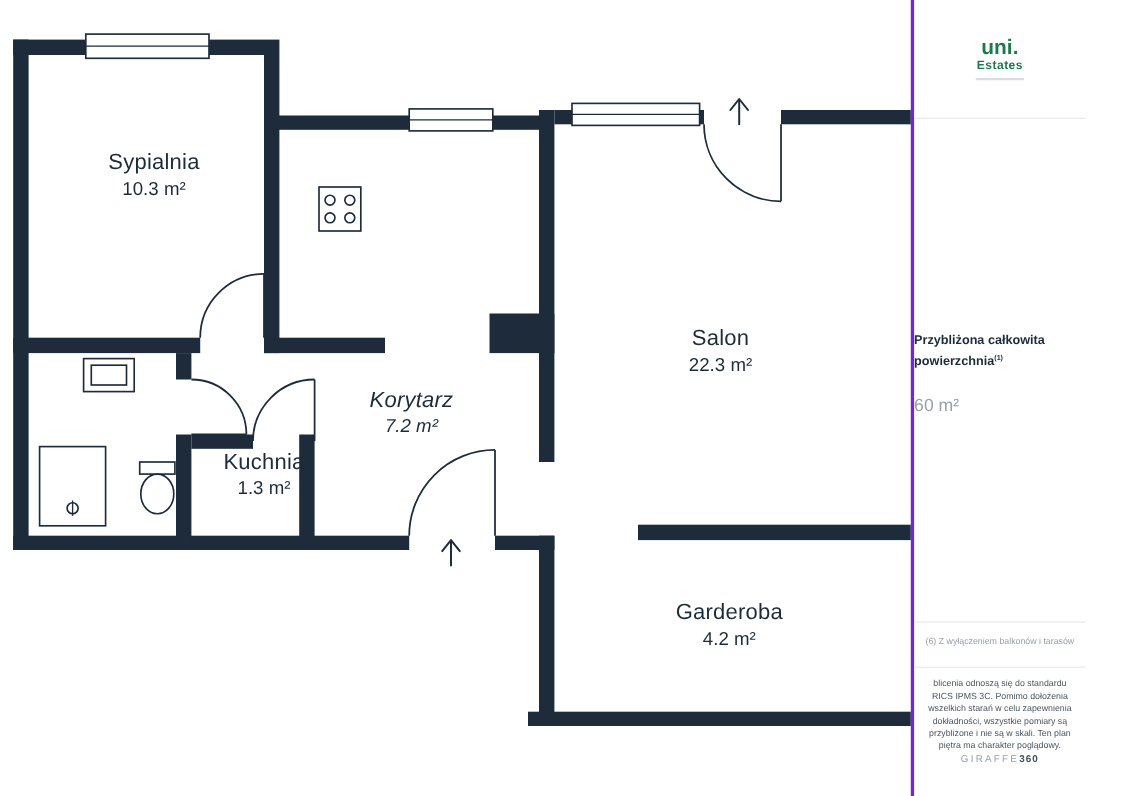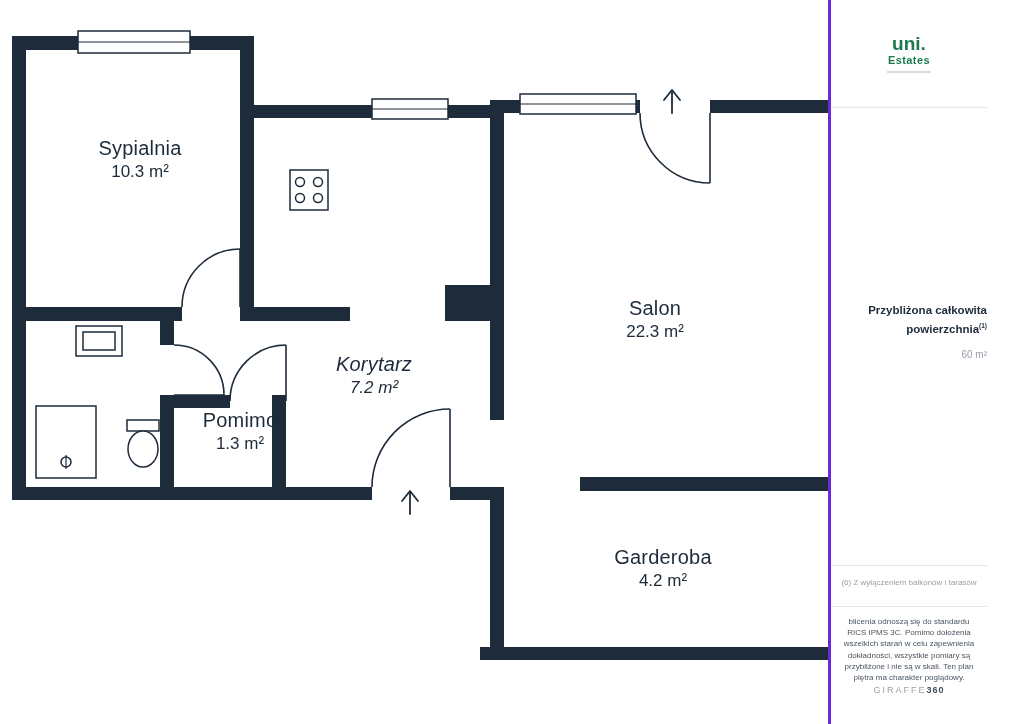--- a/index.html
+++ b/index.html
@@ -38,24 +38,24 @@
   
   .sidebar{position:absolute;left:828px;top:0;width:159px;height:724px;background:#fff;border-left:3px solid #6d28d9;}
   .divider{position:absolute;left:0;width:100%;height:1px;background:#e6e6e6;}
   .d1{top:107px;} .d2{top:565px;} .d3{top:606px;}
 
   .logo{position:absolute;top:34px;left:0;width:100%;text-align:center;}
   .logo-brand{font-size:19px;font-weight:700;color:var(--green);line-height:20px;}
   .logo-sub{font-size:11px;font-weight:600;color:var(--green);letter-spacing:.4px;line-height:13px;}
   .logo-tagline-line{width:44px;height:2px;background:#d8dcdf;margin:4px auto 0;}
 
-  .total-block{position:absolute;top:303px;left:0;width:100%;text-align:right;}
+  .total-block{position:absolute;top:303px;left:0;width:100%;text-align:left;}
   .total-label{font-size:11.5px;font-weight:700;color:var(--text-dark);line-height:15px;}
   .total-label sup{font-size:6.5px;}
-  .total-value{font-size:10px;color:var(--muted);margin-top:12px;}
+  .total-value{font-size:16px;color:var(--muted);margin-top:24px;}
 
   .footnote{position:absolute;top:578px;left:0;width:100%;text-align:center;font-size:8px;color:var(--muted);}
 
   .disclaimer{position:absolute;top:616px;left:0;width:100%;padding:0 9px;text-align:center;
     font-size:8px;line-height:1.4;color:#4a5560;}
 
   .watermark{position:absolute;top:685px;left:0;width:100%;text-align:center;font-size:9px;}
   .wm-brand{color:#9aa2aa;letter-spacing:2px;}
   .wm-suffix{color:#434e59;font-weight:700;letter-spacing:1px;}
 </style>
@@ -159,21 +159,21 @@
 
     <div class="room-label pos-sypialnia">
       <div class="room-name">Sypialnia</div>
       <div class="room-area">10.3 m²</div>
     </div>
     <div class="room-label pos-salon">
       <div class="room-name">Salon</div>
       <div class="room-area">22.3 m²</div>
     </div>
     <div class="room-label pos-pralnia">
-      <div class="room-name">Pomimo</div>
+      <div class="room-name">Kuchnia</div>
       <div class="room-area">1.3 m²</div>
     </div>
     <div class="room-label pos-korytarz">
       <div class="room-name">Korytarz</div>
       <div class="room-area">7.2 m²</div>
     </div>
     <div class="room-label pos-garderoba">
       <div class="room-name">Garderoba</div>
       <div class="room-area">4.2 m²</div>
     </div>

